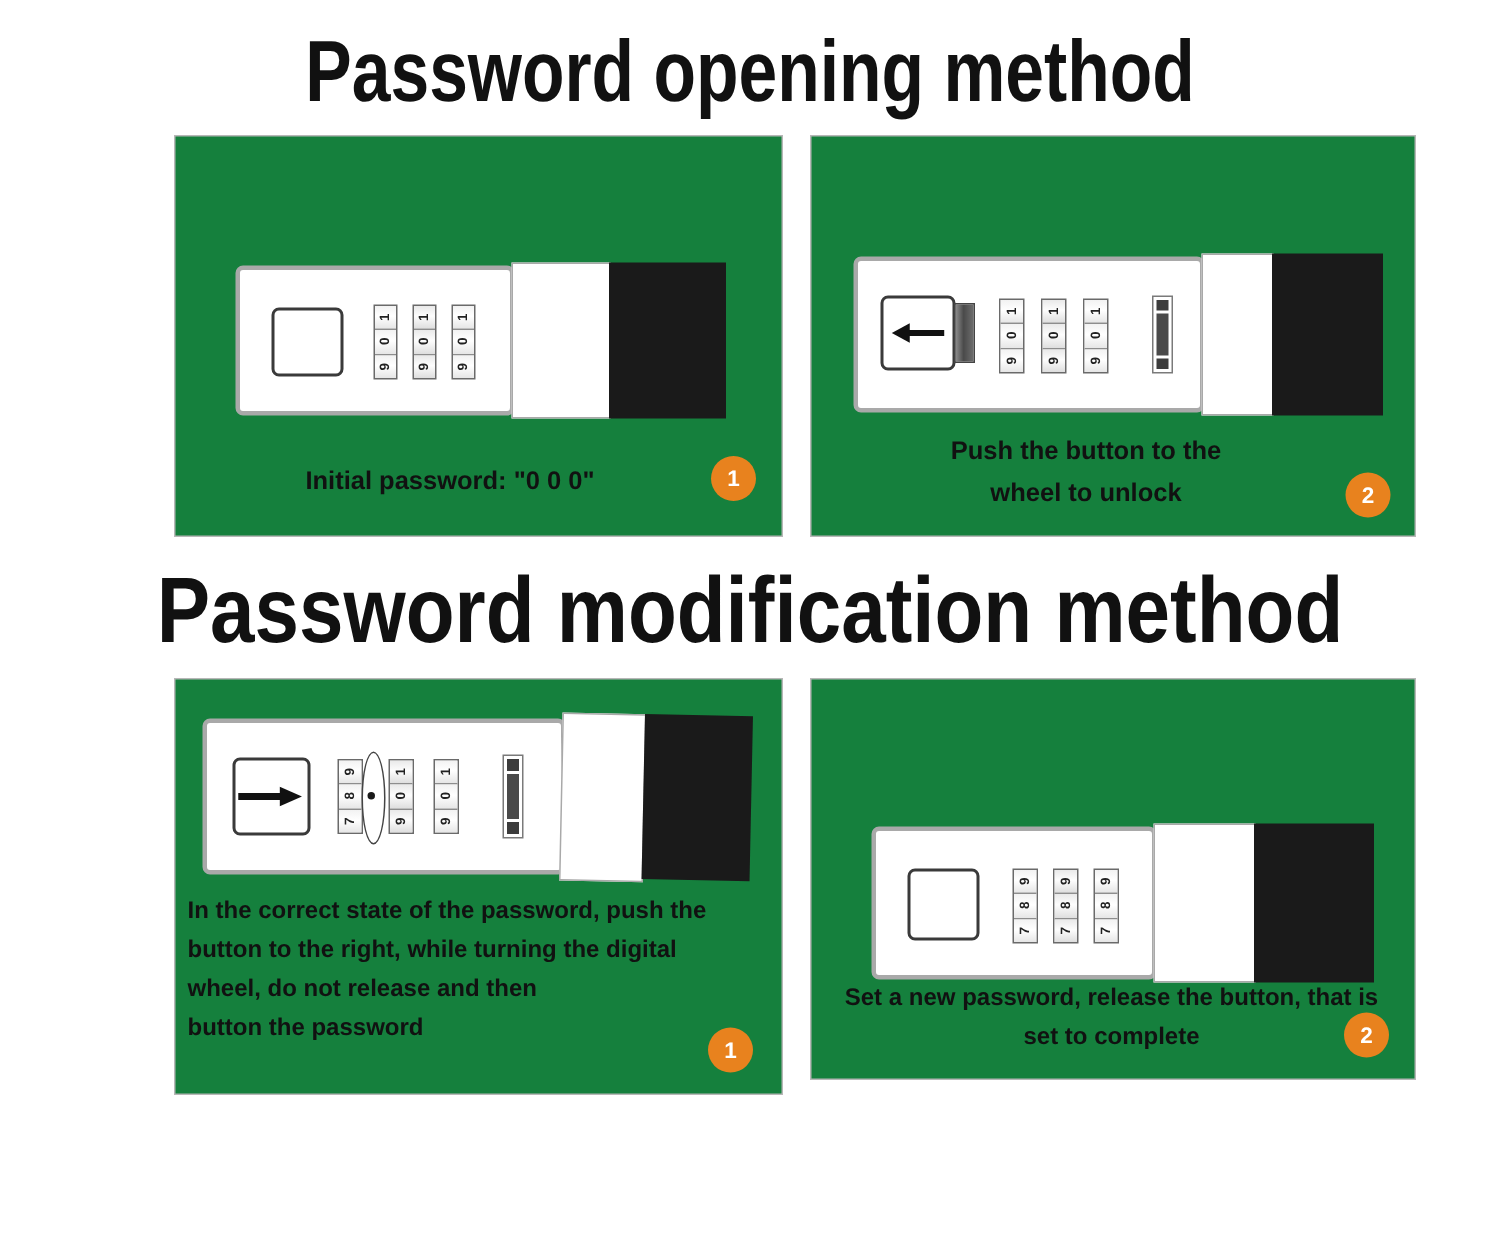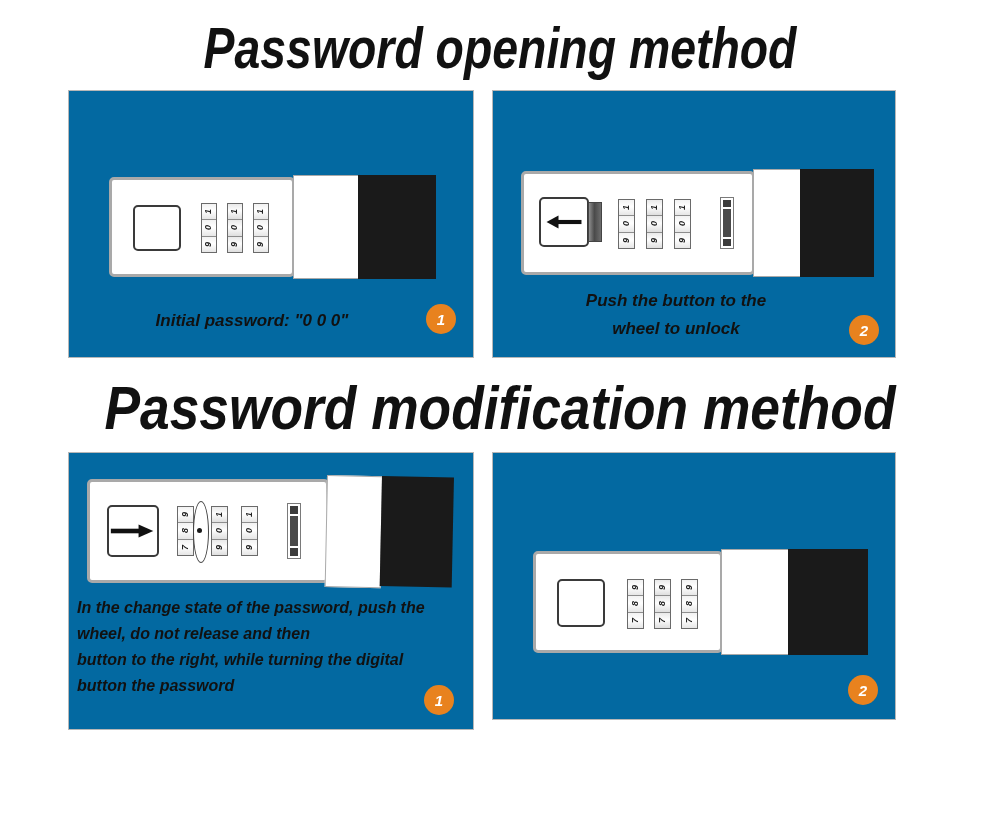--- a/index.html
+++ b/index.html
@@ -1,34 +1,34 @@
 <!DOCTYPE html>
 <html><head>
 <meta charset="utf-8">
 <style>
   html,body{margin:0;padding:0;}
   body{
     width:1000px;height:826px;background:#ffffff;
     font-family:"Liberation Sans",sans-serif;
     color:#111;overflow:hidden;position:relative;
   }
-  .stage{position:relative;width:1000px;height:826px;font-style:italic;}
+  .stage{position:relative;width:1000px;height:826px;}
 
   
   .heading{
     position:absolute;left:0;width:1000px;text-align:center;
     font-family:"Liberation Sans",sans-serif;
     font-weight:700;color:#111;white-space:nowrap;
     transform-origin:center center;
   }
   #heading-1{top:14px;font-size:58px;transform:scaleX(.80);letter-spacing:0px;}
   #heading-2{top:372px;font-size:62px;transform:scaleX(.86);letter-spacing:0px;}
 
   
-  .panel{position:absolute;border:1.4px solid #b7b7b7;background:#0369a1;box-sizing:border-box;}
+  .panel{position:absolute;border:1.4px solid #b7b7b7;background:#15803d;box-sizing:border-box;margin-left:48px;}
   #panel-1{left:68px; top:90px;  width:406px;height:268px;}
   #panel-2{left:492px;top:90px;  width:404px;height:268px;}
   #panel-3{left:68px; top:452px; width:406px;height:278px;}
   #panel-4{left:492px;top:452px; width:404px;height:268px;}
 
   
   .lock{position:absolute;}
   .lock-body{
     position:absolute;left:0;top:0;
     border:3px solid #a9a9a9;border-radius:5px;background:#fff;
@@ -275,23 +275,23 @@
       </div>
 
       <div class="slider" style="left:200px;top:28px;width:14px;height:56px;">
         <div class="seg" style="height:8px;"></div>
         <div class="seg tall"></div>
         <div class="seg" style="height:8px;"></div>
       </div>
     </div>
 
     <div class="caption" style="left:8px;top:142px;width:392px;text-align:left;font-size:16px;">
-      <div>In the change state of the password, push the</div>
+      <div>In the correct state of the password, push the</div>
+      <div>button to the right, while turning the digital</div>
       <div>wheel, do not release and then</div>
-      <div>button to the right, while turning the digital</div>
       <div>button the password</div>
     </div>
 
     <div class="badge" style="left:355px;top:232px;width:30px;height:30px;background:#E8821E;font-size:15px;">1</div>
   </div>
 
   <div class="panel" id="panel-4">
 
     <div class="lock" style="left:40px;top:96px;width:330px;height:106px;">
       <div class="lock-body" style="left:0;top:2px;width:190px;height:102px;"></div>
@@ -328,17 +328,21 @@
           </div>
         <div class="cell">
             <span style="font-size:9px;">8</span>
           </div>
         <div class="cell">
             <span style="font-size:9px;">7</span>
           </div>
       </div>
     </div>
 
+    <div class="caption" style="left:10px;top:200px;width:380px;text-align:center;font-size:16px;">
+      <div>Set a new password, release the button, that is</div>
+      <div>set to complete</div>
+    </div>
 
     <div class="badge" style="left:355px;top:222px;width:30px;height:30px;background:#E8821E;font-size:15px;">2</div>
   </div>
 
 </div>
 
 </body></html>

